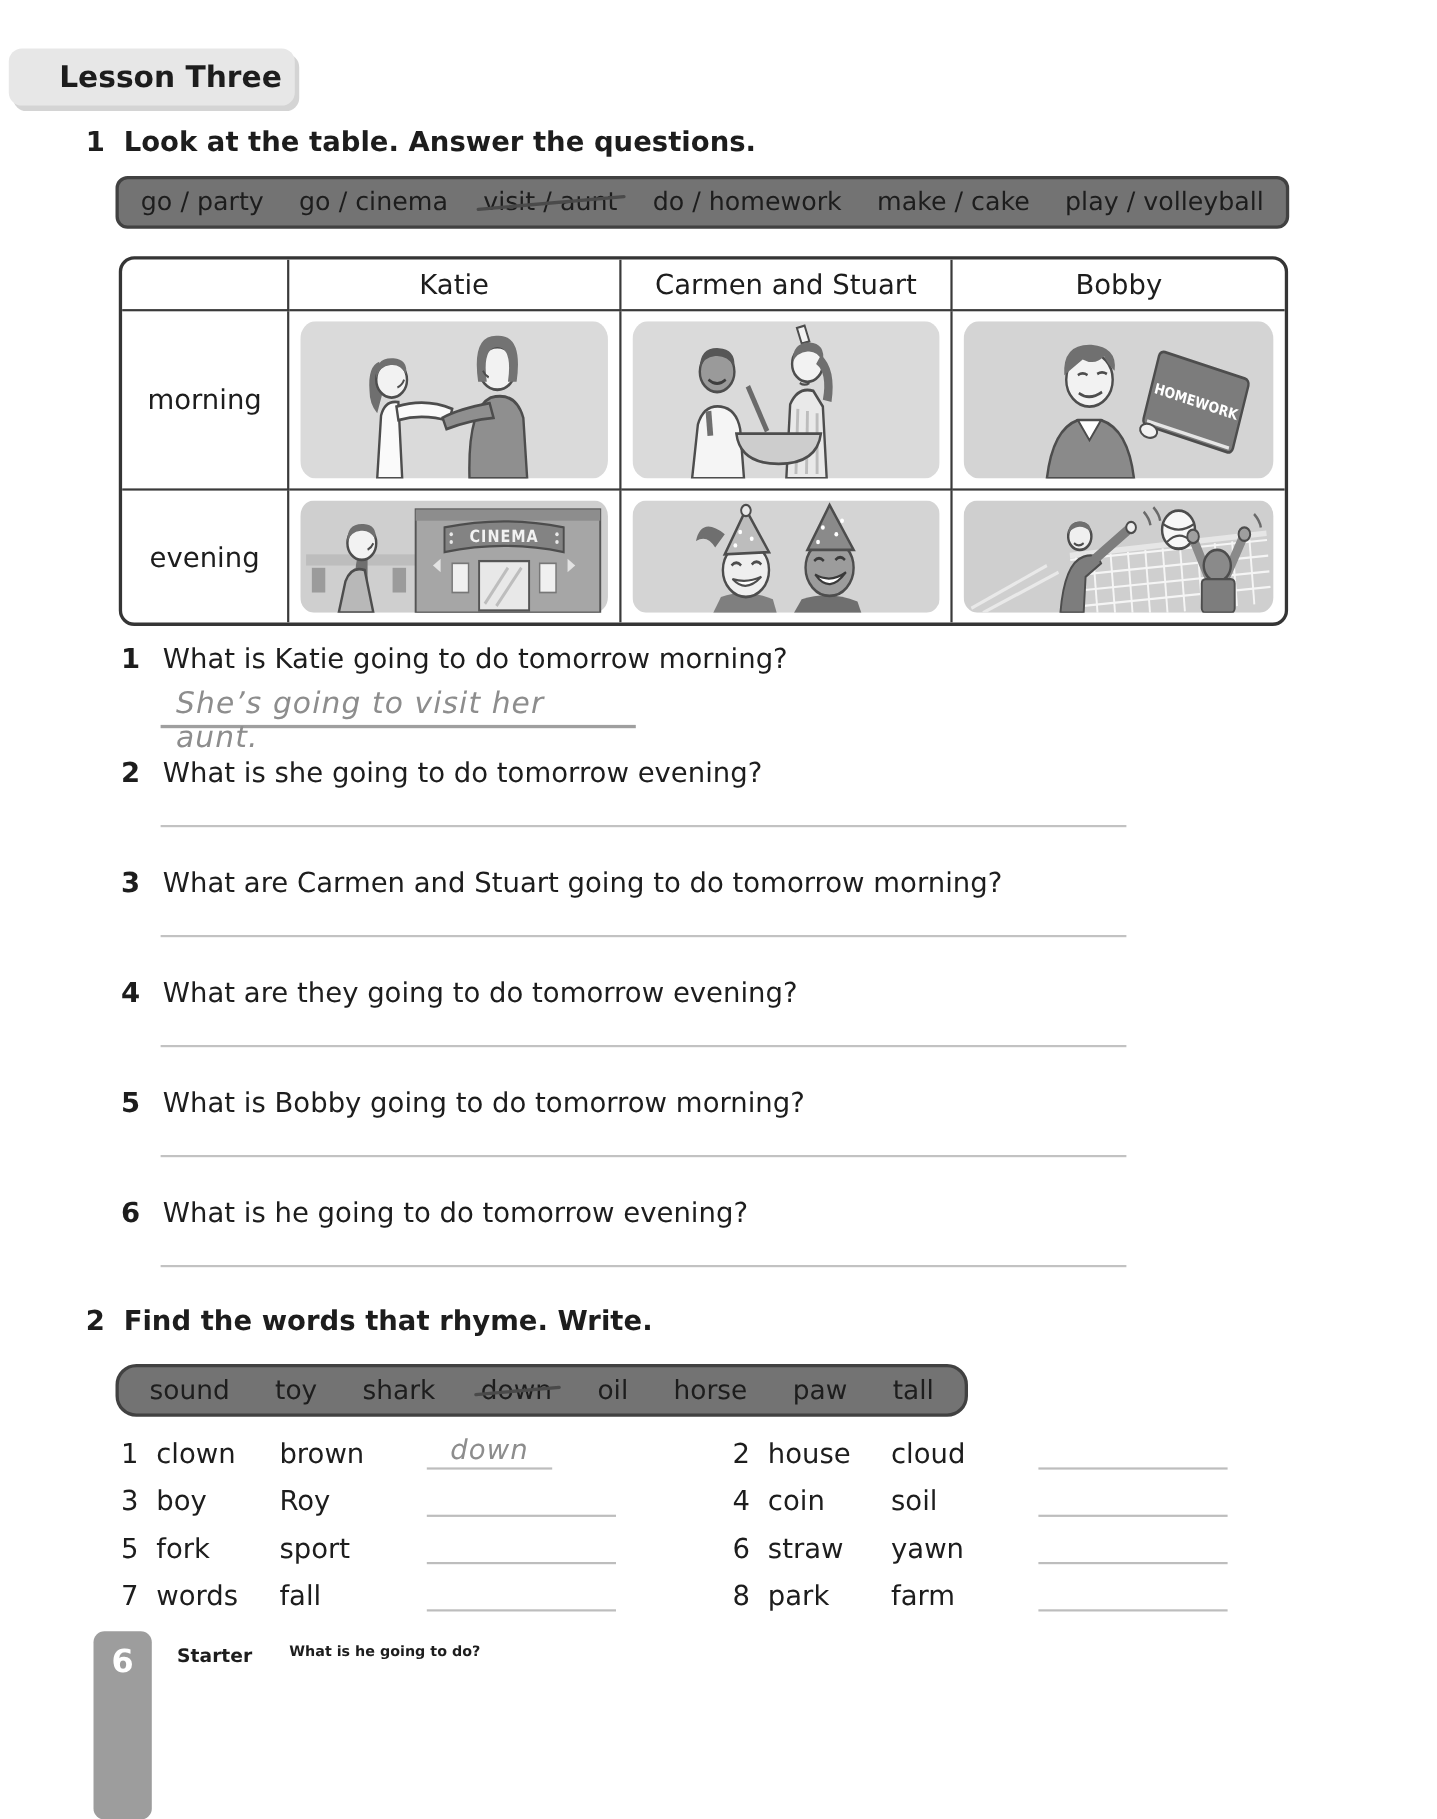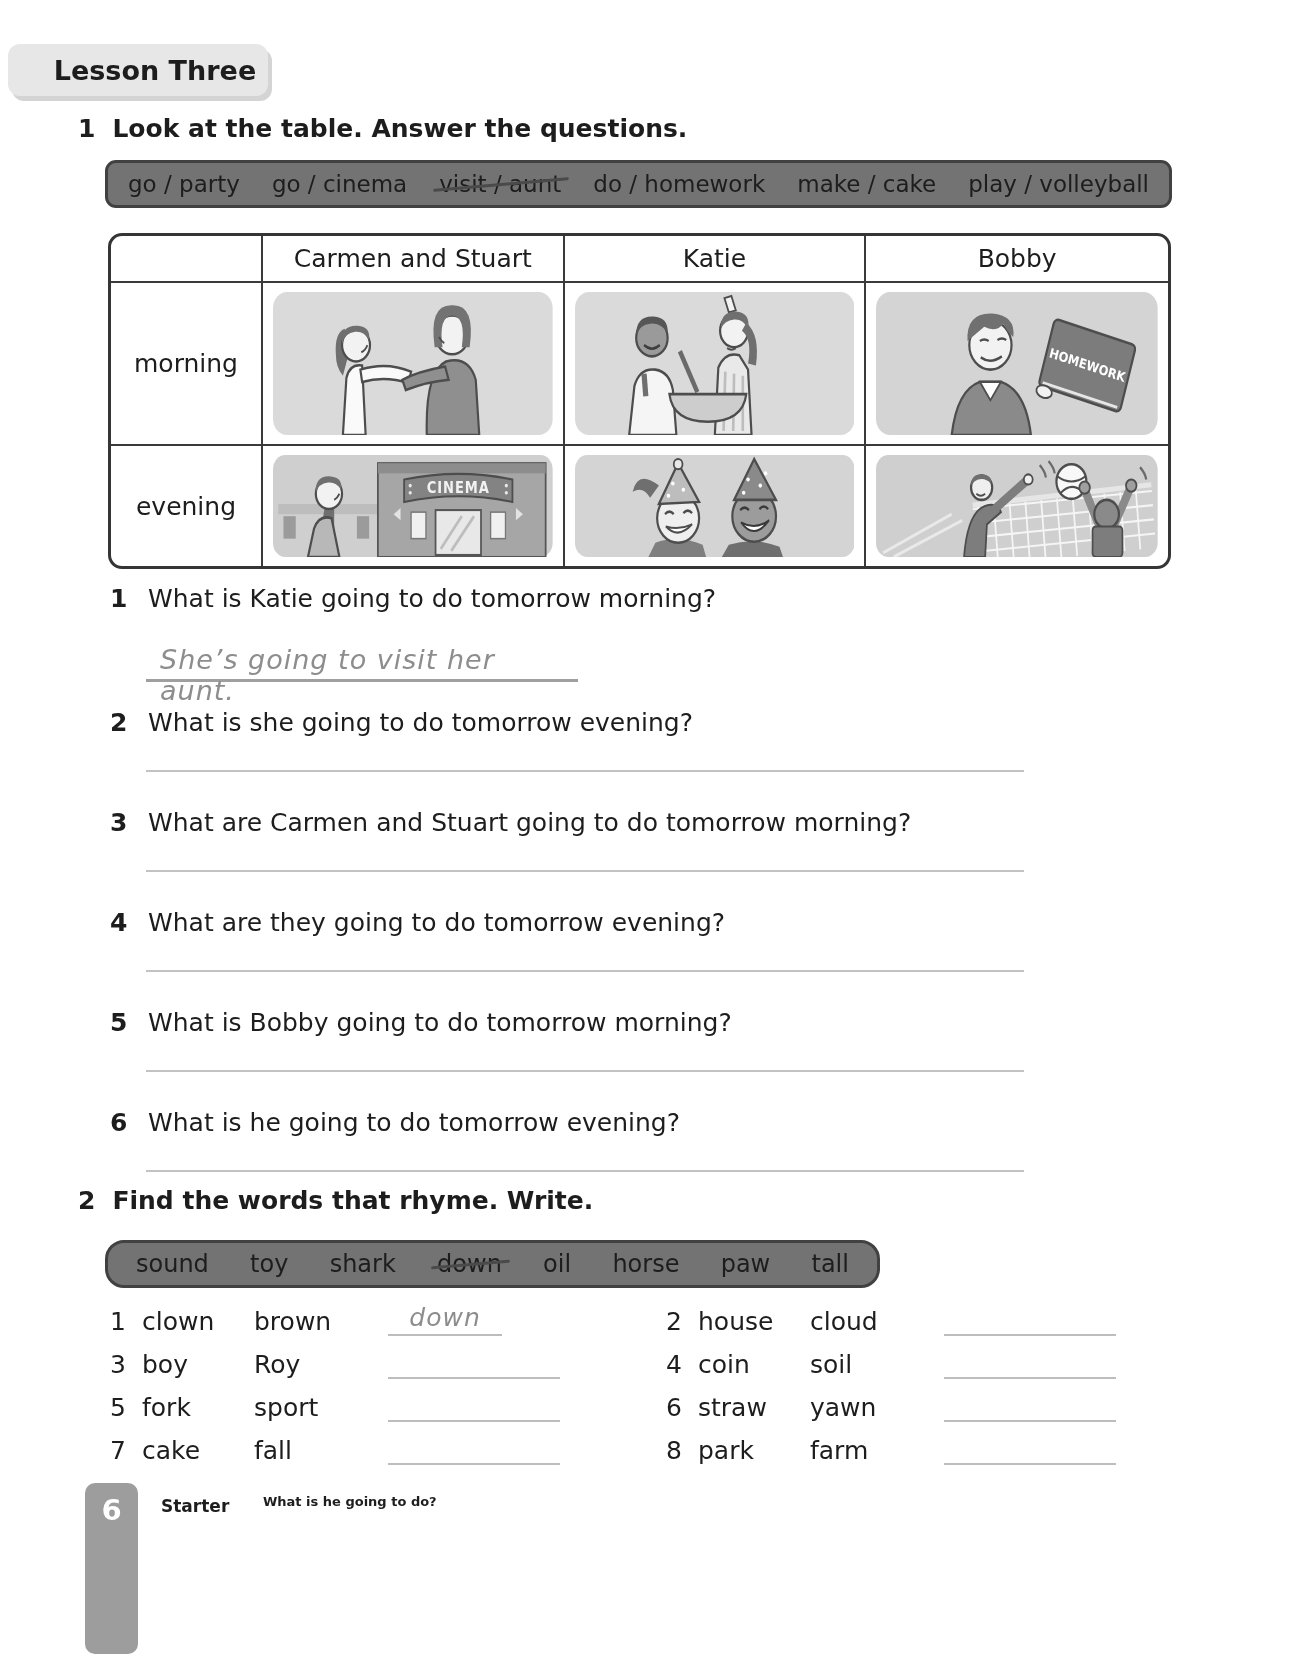--- a/index.html
+++ b/index.html
@@ -45,21 +45,21 @@
   .tcell:nth-child(n+9) { border-bottom:none; }
   .thead { font-size:25px; }
   .rowlab { font-size:25px; }
   .pic-cell { padding:9px 10px; }
   .pic-cell svg { width:100%; height:100%; display:block; }
   
   .questions { position:absolute; left:110px; top:582px; width:1070px; }
   .q-row { display:flex; gap:20px; font-size:25px; line-height:34px; }
   .q-num { font-weight:bold; min-width:18px; }
   .answer-hand {
-    margin:28px 0 24px 36px; width:432px; height:38px; box-sizing:border-box;
+    margin:8px 0 24px 36px; width:432px; height:38px; box-sizing:border-box;
     border-bottom:3px solid #9f9f9f; padding:0 0 4px 14px;
     font-size:27px; font-style:italic; color:#8d8d8d; letter-spacing:1px;
   }
   .blank { margin:30px 0 34px 36px; width:878px; height:0; border-bottom:2px solid #c2c2c2; }
   
   .rhyme-grid {
     position:absolute; left:110px; top:1302px; width:1085px;
     display:grid; grid-template-columns:556px 1fr; row-gap:9px; font-size:25px;
   }
   .r-item { display:flex; align-items:flex-end; height:34px; }
@@ -98,22 +98,22 @@
     <span class="bank-word">go / party</span>
     <span class="bank-word">go / cinema</span>
     <span class="bank-word struck">visit / aunt</span>
     <span class="bank-word">do / homework</span>
     <span class="bank-word">make / cake</span>
     <span class="bank-word">play / volleyball</span>
   </div>
 
   <div class="ans-table">
     <div class="tcell"></div>
+    <div class="tcell thead">Katie</div>
     <div class="tcell thead">Carmen and Stuart</div>
-    <div class="tcell thead">Katie</div>
     <div class="tcell thead">Bobby</div>
 
     <div class="tcell rowlab">morning</div>
 
     <div class="tcell pic-cell">
       <svg viewBox="0 0 320 140" preserveAspectRatio="none">
         <rect x="0" y="0" width="320" height="140" rx="16" fill="#dadada"></rect>
         <path d="M82 36 Q70 40 72 62 Q72 74 80 82 L88 56 Z" fill="#6f6f6f"></path>
         <path d="M80 140 L84 84 Q88 70 102 72 L106 140 Z" fill="#fafafa" stroke="#4d4d4d" stroke-width="2.5"></path>
         <path d="M100 76 Q130 68 158 78 L155 89 Q128 82 102 88 Z" fill="#fafafa" stroke="#4d4d4d" stroke-width="2.5"></path>
@@ -365,21 +365,21 @@
       <span class="r-blank"></span>
     </div>
     <div class="r-item">
       <span class="r-num">6</span>
       <span class="r-w1">straw</span>
       <span class="r-w2">yawn</span>
       <span class="r-blank"></span>
     </div>
     <div class="r-item">
       <span class="r-num">7</span>
-      <span class="r-w1">cake</span>
+      <span class="r-w1">words</span>
       <span class="r-w2">fall</span>
       <span class="r-blank"></span>
     </div>
     <div class="r-item">
       <span class="r-num">8</span>
       <span class="r-w1">park</span>
       <span class="r-w2">farm</span>
       <span class="r-blank"></span>
     </div>
   </div>

